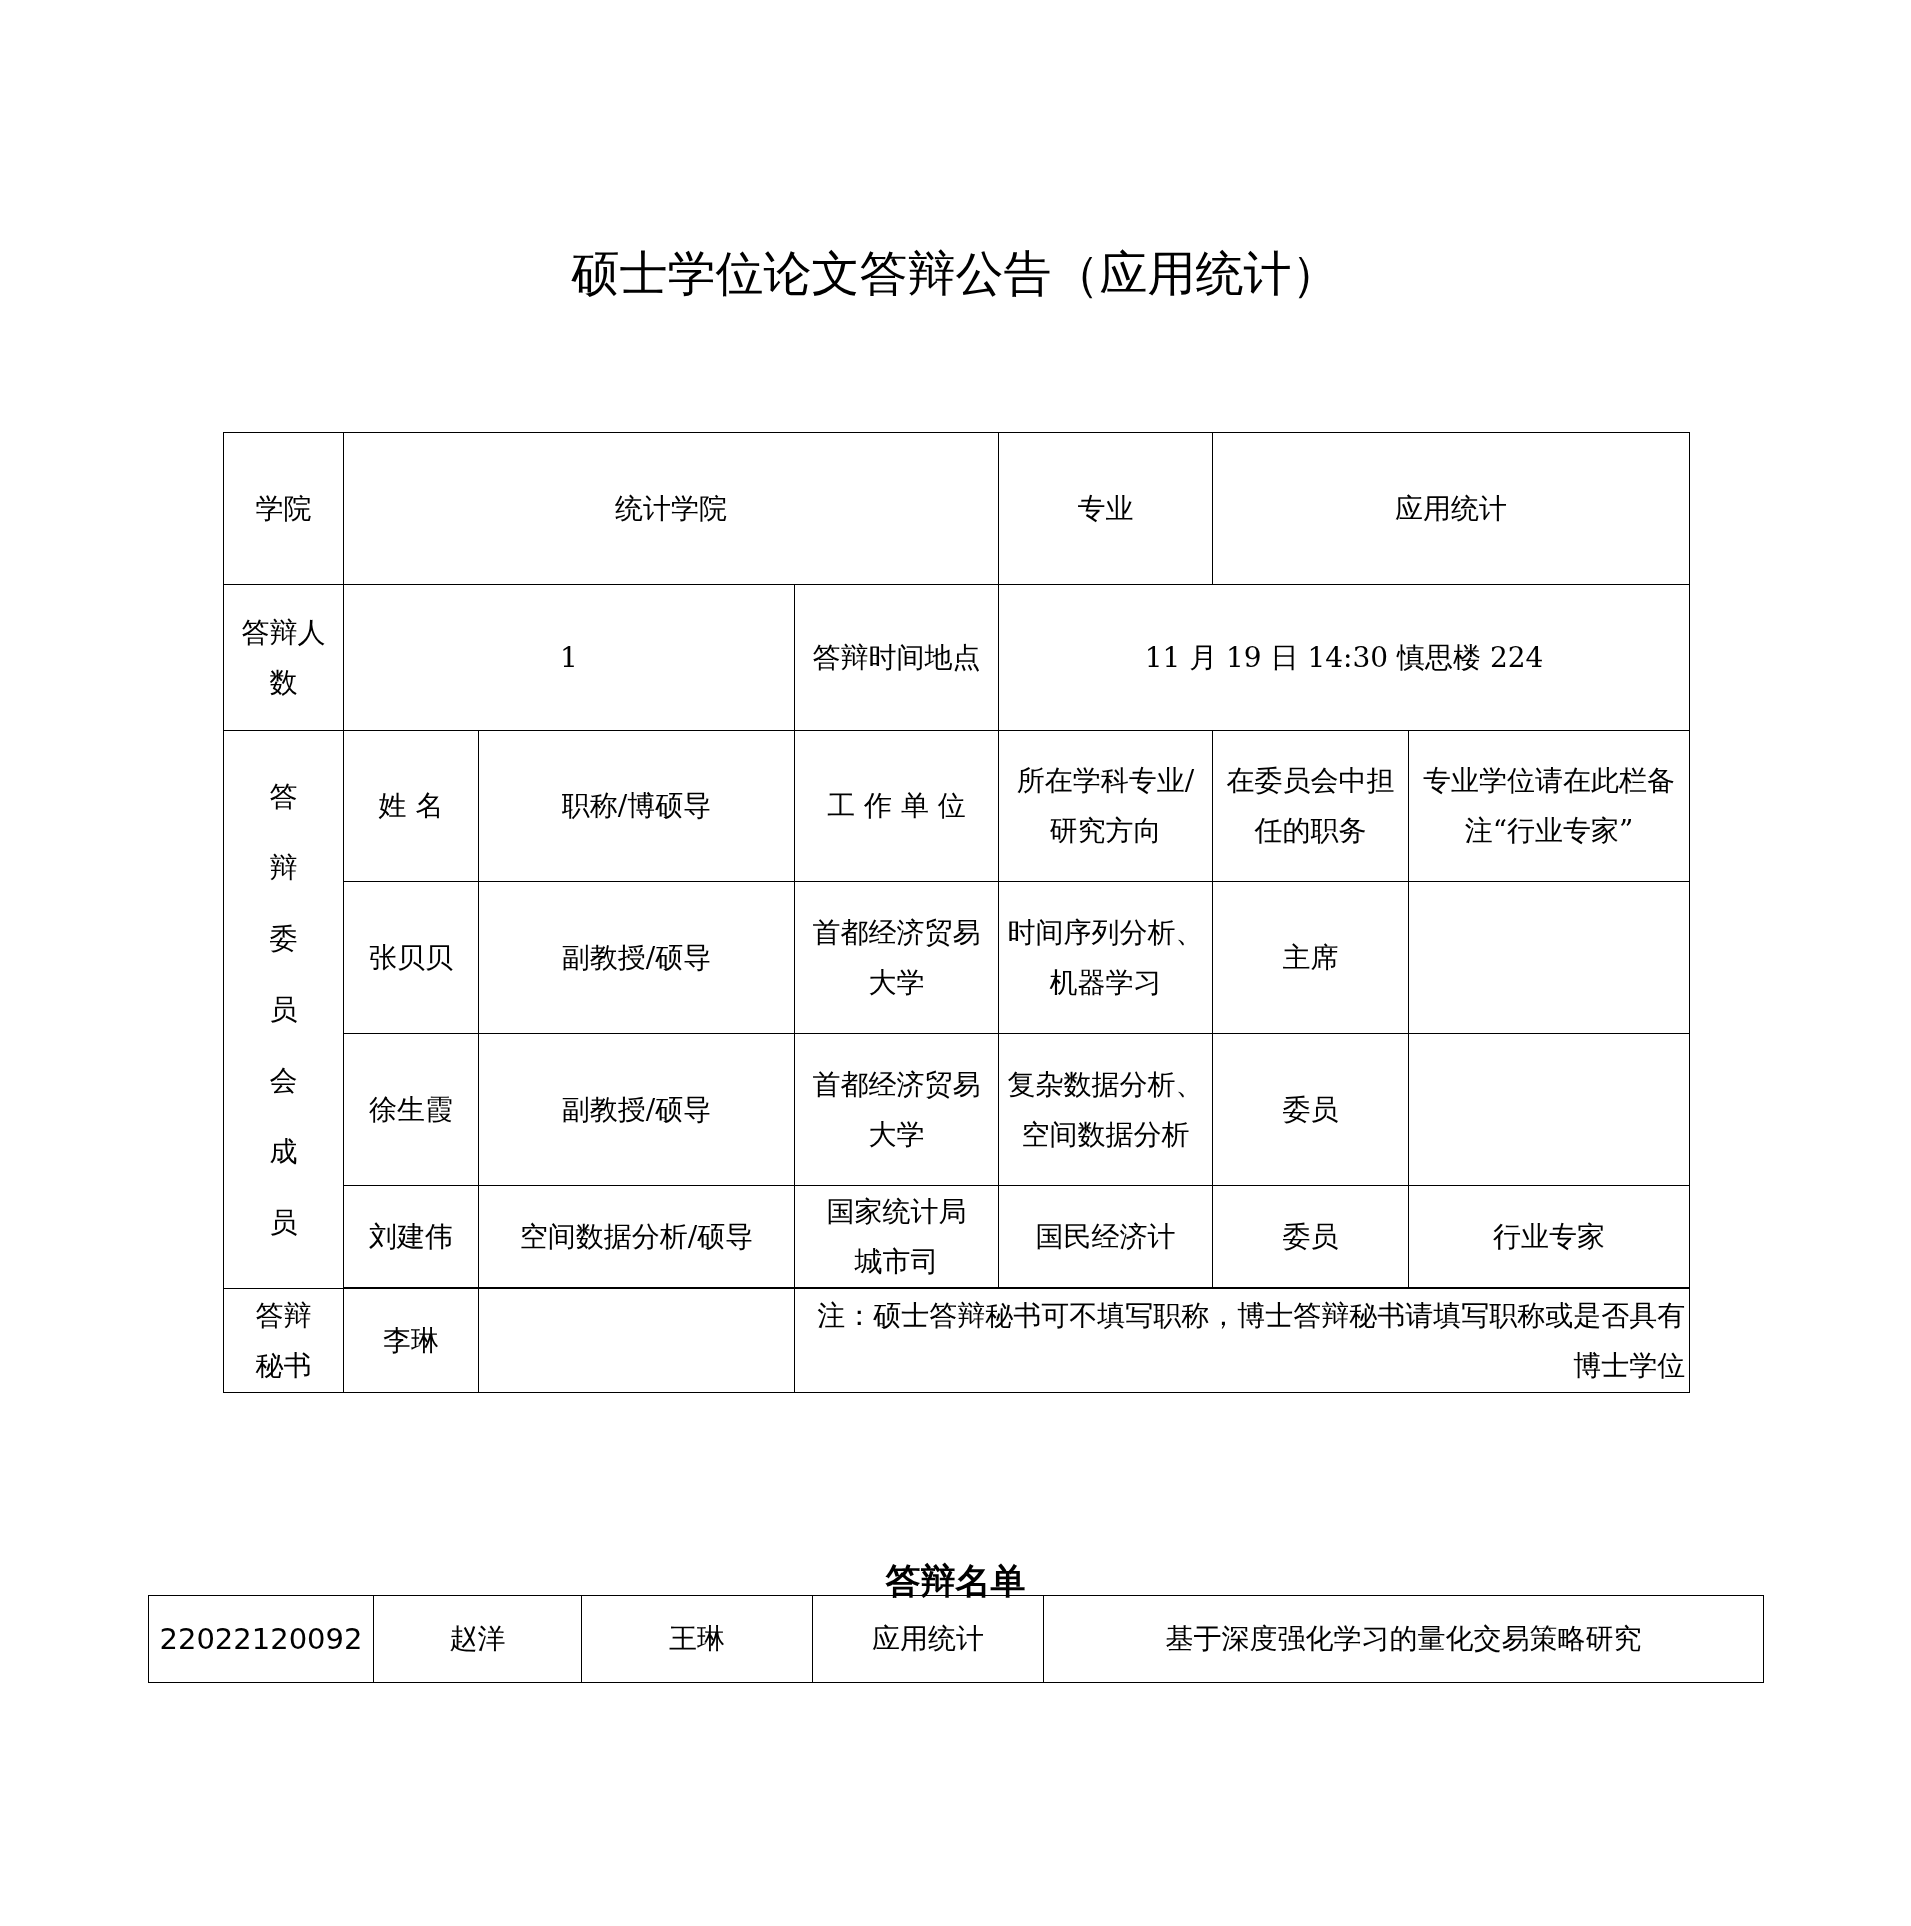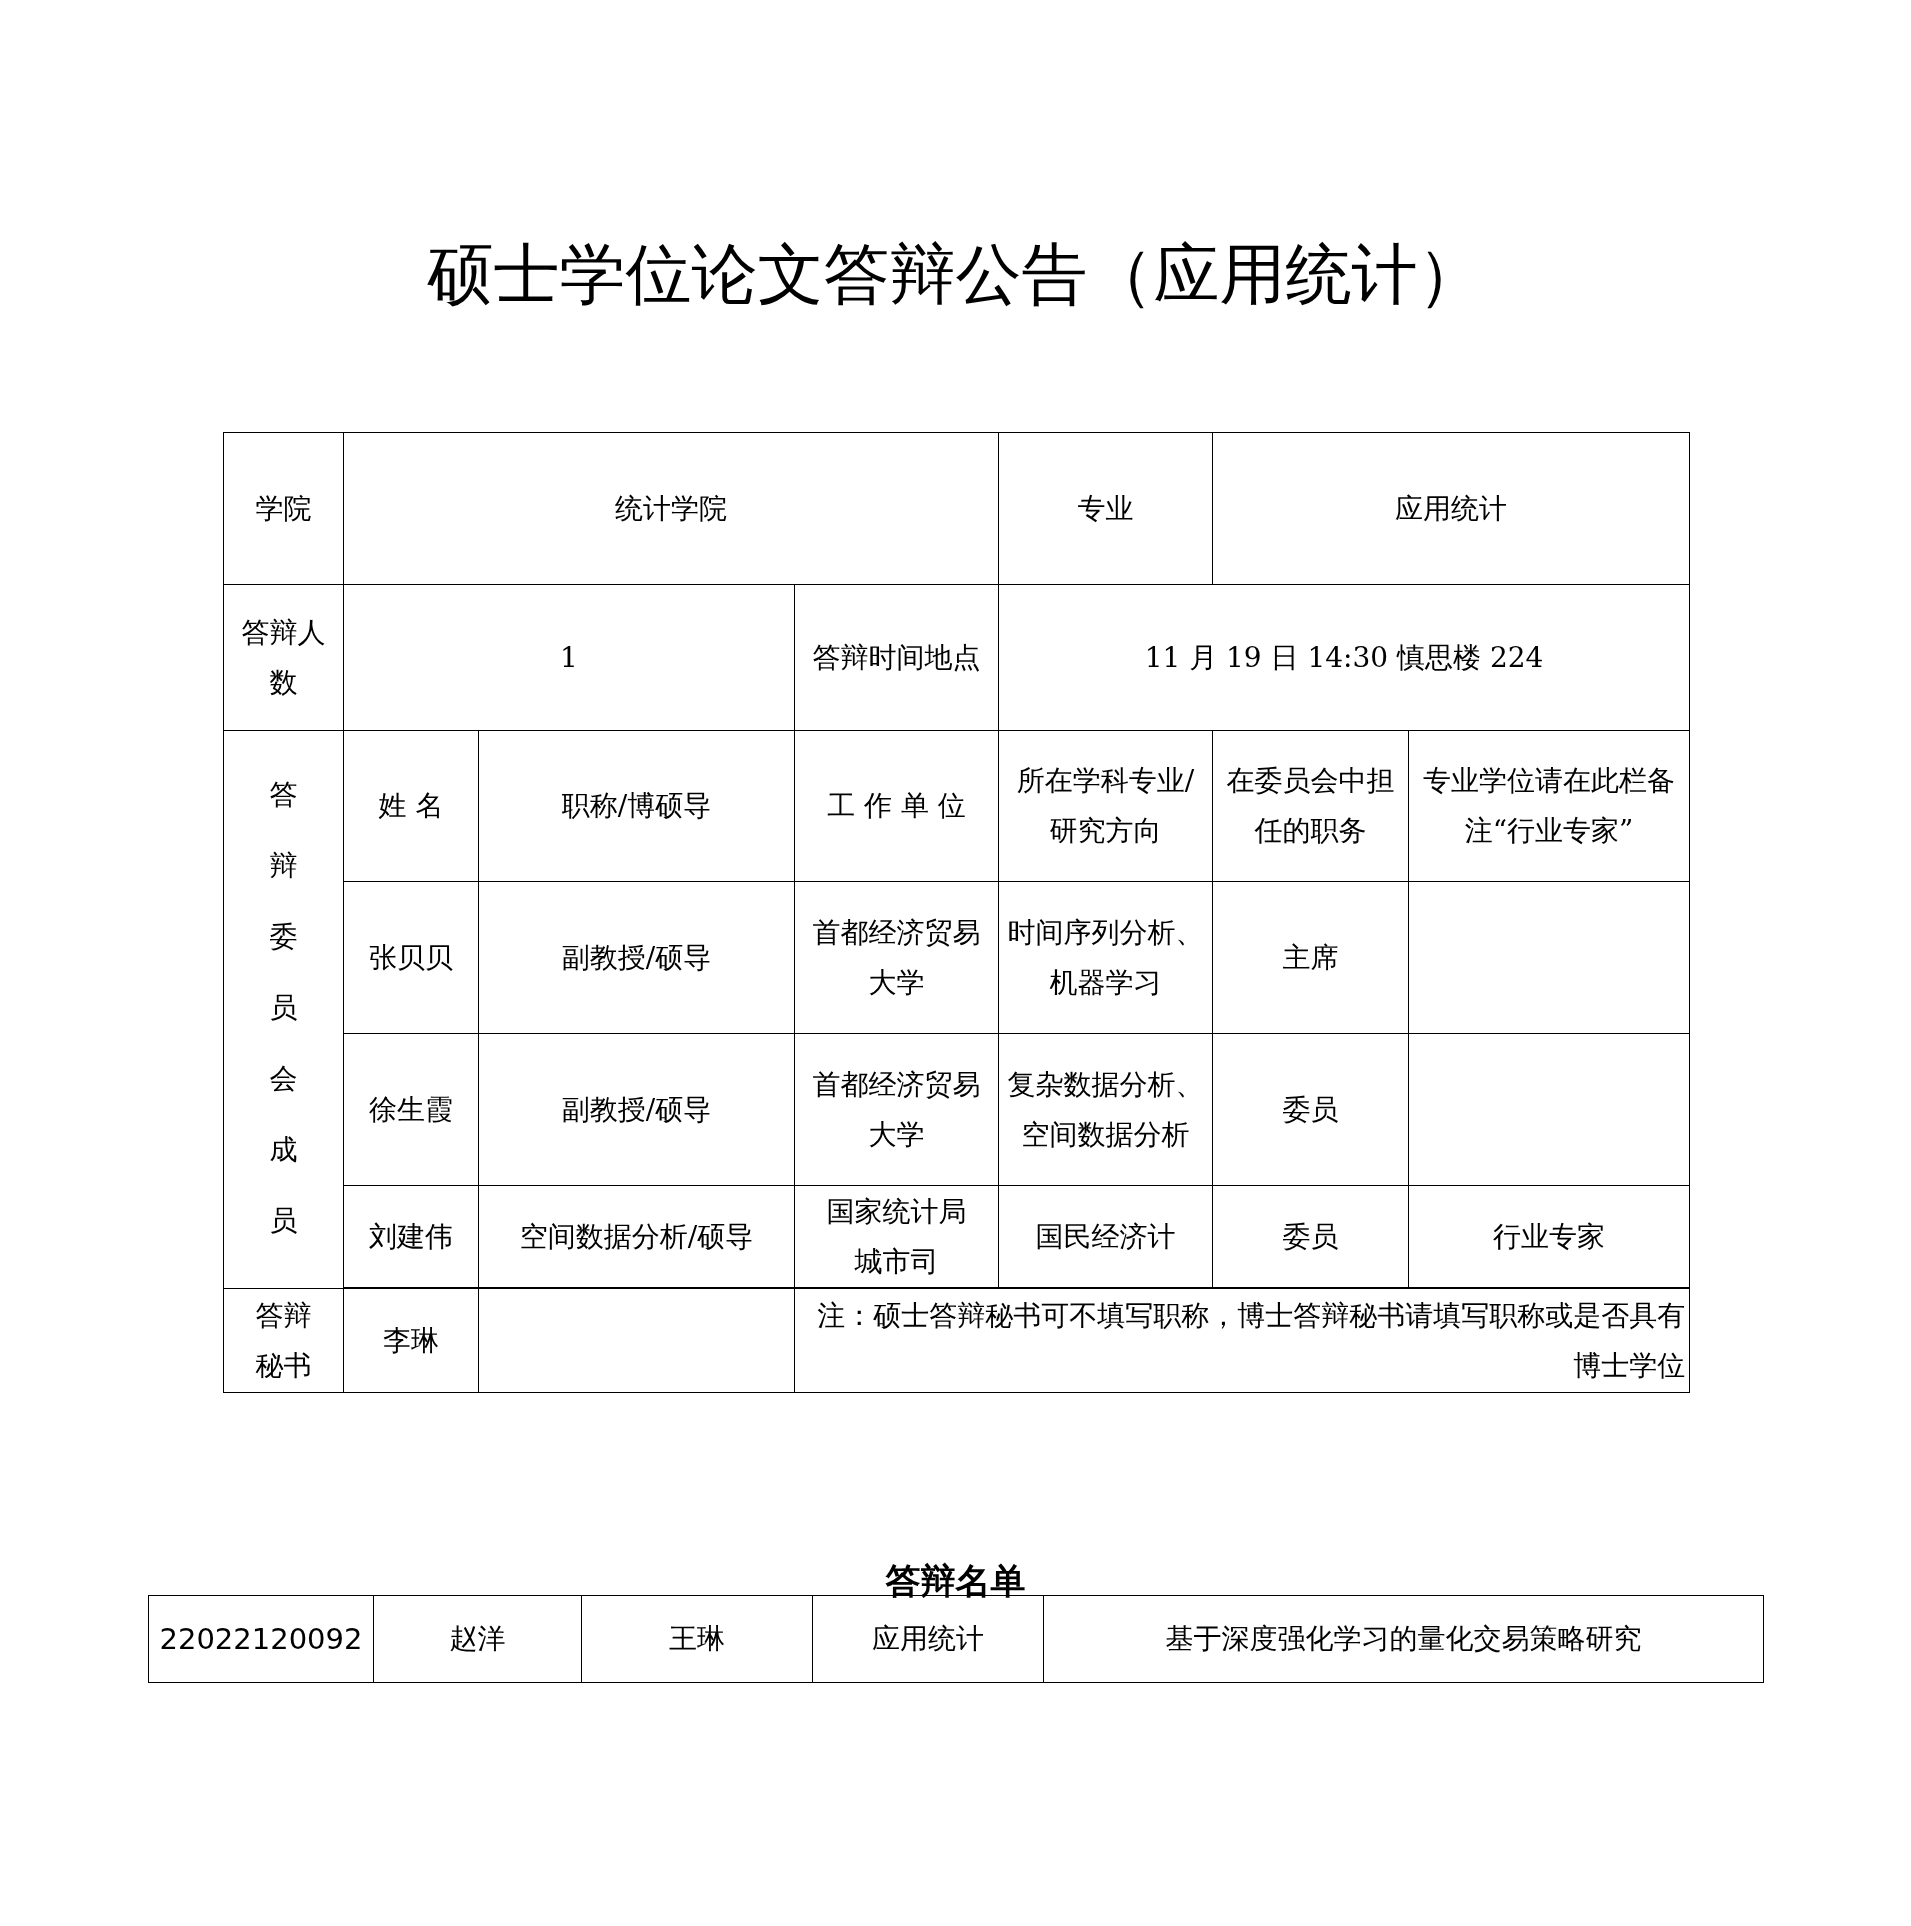--- a/index.html
+++ b/index.html
@@ -1,19 +1,19 @@
 <!DOCTYPE html>
 <html style="font-size:6.2px"><head>
 <meta charset="utf-8">
 <style>
   html, body { margin:0; padding:0; background:#ffffff; }
   body { width:1911px; height:2703px; position:relative; overflow:hidden;
          font-family:"DejaVu Serif","Liberation Serif",serif; color:#000; }
   .title { position:absolute; left:0; width:1911px; top:243px; text-align:center;
-           font-family:Liberation Sans, sans-serif; font-size:66px; line-height:62px; }
+           font-family:Liberation Sans, sans-serif; font-size:48px; line-height:62px; }
   .subtitle { position:absolute; left:0; width:1911px; top:1514px; text-align:center;
            font-family:"DejaVu Sans","Liberation Sans",sans-serif; font-size:35px; line-height:62px; font-weight:bold;margin-top:36px; }
   table { position:absolute; border-collapse:collapse; table-layout:fixed; }
   td { border:1.9px solid #000; text-align:center; vertical-align:middle;
        font-size:28px; line-height:50px; padding:0 3.9px; overflow:hidden; }
   #t1 { left:223px; top:432px; width:1466px; }
   #t2 { left:148px; top:1595px; width:1616px; }
   .vert { line-height:71px; }
   .left { text-align:right; padding-left:11px; }
   .num { font-family:"DejaVu Sans","Liberation Sans",sans-serif; font-size:29px;border-radius:22px; }
@@ -40,21 +40,21 @@
     <td>专业</td>
     <td colspan="2">应用统计</td>
   </tr>
   <tr style="height:146px">
     <td>答辩人数</td>
     <td colspan="2">1</td>
     <td>答辩时间地点</td>
     <td colspan="3">11 月 19 日 14:30  慎思楼 224</td>
   </tr>
   <tr style="height:151px">
-    <td rowspan="5" class="vert" style="padding:16px 39px;font-family:Liberation Mono, monospace;">答辩委员会成员</td>
+    <td rowspan="5" class="vert" style="padding:16px 39px;">答辩委员会成员</td>
     <td>姓 名</td>
     <td>职称/博硕导</td>
     <td style="padding:0 27px">工 作 单 位</td>
     <td>所在学科专业/研究方向</td>
     <td>在委员会中担任的职务</td>
     <td>专业学位请在此栏备注“行业专家”</td>
   </tr>
   <tr style="height:152px">
     <td>张贝贝</td>
     <td>副教授/硕导</td>

